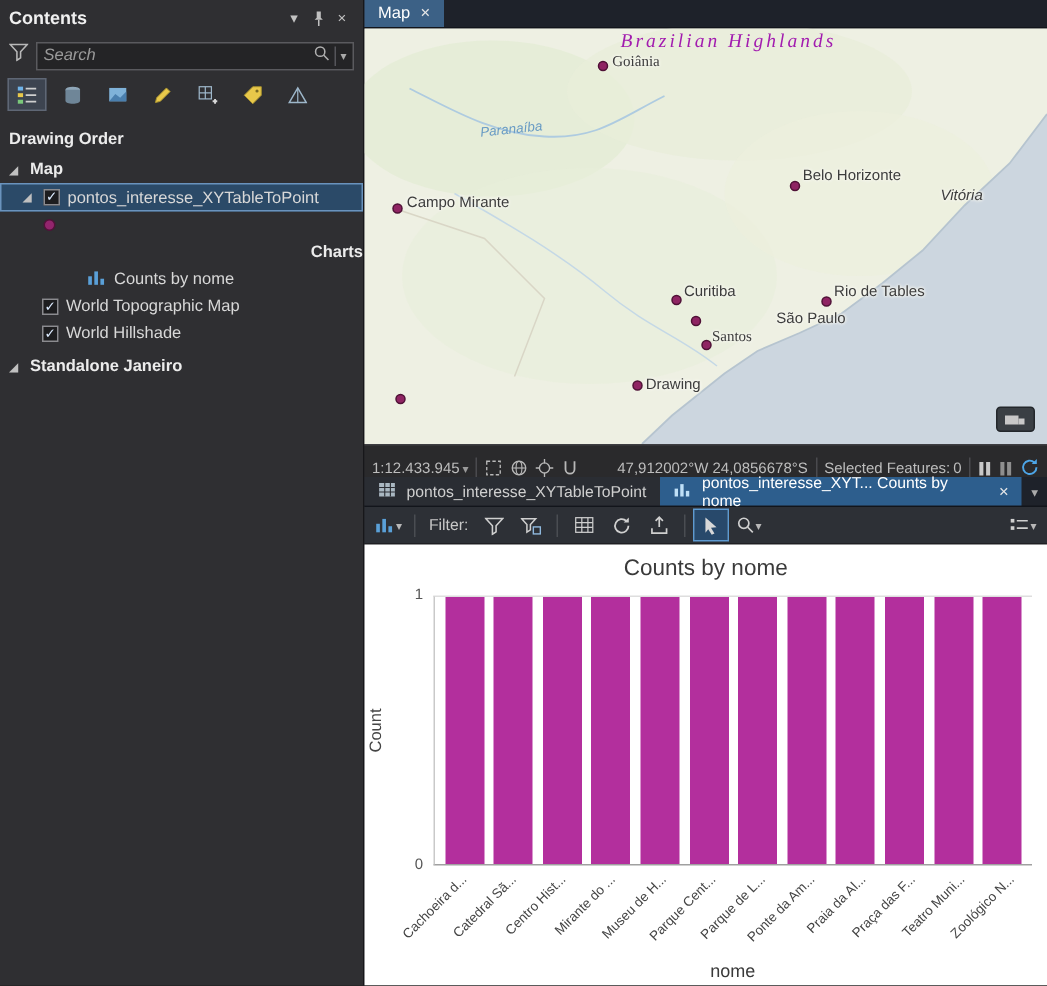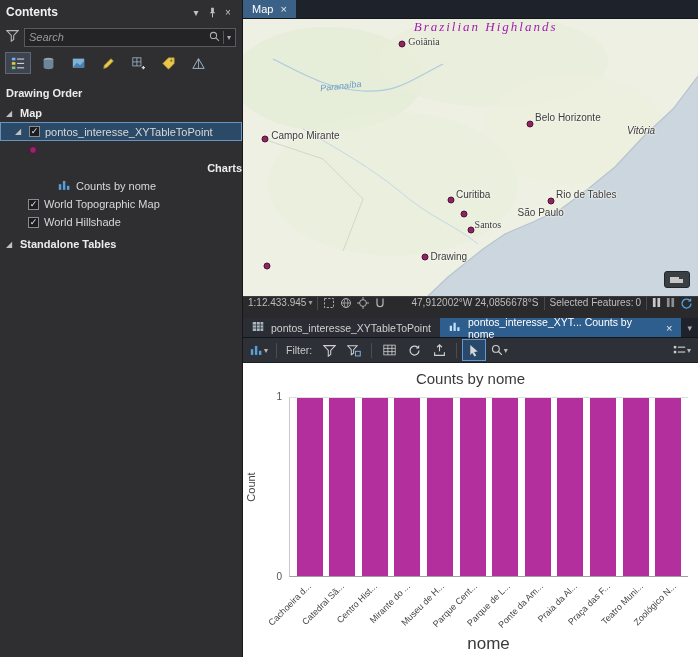--- a/index.html
+++ b/index.html
@@ -40,21 +40,21 @@
   .tabbar-end { margin-left:auto; display:flex; align-items:center; padding:0 6px; color:#aaa; font-size:9px; }
 
   .map-view { height:277px; position:relative; overflow:hidden; background:#eef0e3; }
   .map-view svg.bg { position:absolute; inset:0; width:100%; height:100%; }
   .map-label { position:absolute; font-size:10px; color:#3c3c3c; white-space:nowrap; text-shadow:0 0 2px #f6f6ef,0 0 2px #f6f6ef,0 0 3px #f6f6ef; }
   .map-dot { position:absolute; width:7px; height:7px; border-radius:50%; background:#8f2463; border:1px solid #4f1136; transform:translate(-50%,-50%); }
   .region-label { position:absolute; left:47%; top:0px; transform:translateX(-30%); font-family:"Liberation Serif", serif; font-style:italic; font-size:13px; letter-spacing:2px; color:#a21caf; white-space:nowrap; }
   .river-label { position:absolute; left:17%; top:22.5%; transform:rotate(-6deg); font-style:italic; font-size:9px; color:#6a9cc4; white-space:nowrap; }
   .navigator { position:absolute; right:8px; bottom:8px; width:26px; height:17px; background:#3a3f44; border:1px solid #23272b; border-radius:3px; display:flex; align-items:center; justify-content:center; }
 
-  .map-status { height:22px; background:#2a2a2c; border-top:1px solid #3e3e42; display:flex; align-items:flex-start; font-size:10px; color:#bdbdbd; gap:5px; padding:0 5px; }
+  .map-status { height:22px; background:#2a2a2c; border-top:1px solid #3e3e42; display:flex; align-items:flex-end; font-size:10px; color:#bdbdbd; gap:5px; padding:0 5px; }
   .ms-sep { width:1px; height:13px; background:#4a4a4e; }
   .ms-btn { display:flex; align-items:center; gap:2px; }
   .ms-spacer { flex:1; }
 
   .chart-tabbar { height:20px; background:#1e222a; display:flex; align-items:stretch; border-bottom:1px solid #12151b; }
   .chart-tabbar .vtab { font-size:10.5px; }
   .chart-tabbar .vtab.active { background:#2d5e8d; }
 
   .chart-toolbar { height:25px; background:#2d3036; border-bottom:1px solid #1f1f23; display:flex; align-items:center; gap:3px; padding:0 5px; }
   .tb-btn { min-width:22px; height:20px; display:flex; align-items:center; justify-content:center; gap:1px; }
@@ -67,21 +67,21 @@
   .chart-area { flex:1; background:#ffffff; position:relative; }
   .chart-title { position:absolute; top:7px; left:0; right:0; text-align:center; font-size:15px; color:#3a3a3a; }
   .chart-ylab-wrap { position:absolute; left:0; width:16px; top:34px; height:180px; display:flex; align-items:center; justify-content:center; }
   .chart-ylab-wrap span { transform:rotate(-90deg); white-space:nowrap; font-size:11px; color:#444; }
   .chart-yaxis { position:absolute; left:24px; width:18px; top:34px; height:180px; }
   .chart-yaxis .ytick { position:absolute; right:3px; font-size:10px; color:#555; }
   .chart-plot { position:absolute; left:46px; right:10px; top:34px; height:180px; border-left:1px solid #c9c9c9; border-bottom:1px solid #a0a0a0; border-top:1px solid #dedede; display:flex; align-items:flex-end; justify-content:space-evenly; }
   .bar { width:26px; }
   .chart-xlabels { position:absolute; left:46px; right:10px; top:216px; height:64px; }
   .xlabel { position:absolute; top:2px; width:95px; text-align:right; transform-origin:100% 0; transform:rotate(-45deg); font-size:9px; color:#444; white-space:nowrap; }
-  .chart-xlab { position:absolute; bottom:3px; left:46px; right:10px; text-align:center; font-size:17px; color:#3a3a3a; }
+  .chart-xlab { position:absolute; bottom:3px; left:46px; right:10px; text-align:center; font-size:12px; color:#3a3a3a; }
 </style>
 </head>
 <body>
 
 <div class="app">
 
   <aside class="contents">
     <div class="panel-header">
       <span class="panel-title">Contents</span>
       <span class="hicon">▾</span>
@@ -187,21 +187,21 @@
       <div class="trow ind3">
         <span class="cb">✓</span>
         <span>World Topographic Map</span>
       </div>
       <div class="trow ind3">
         <span class="cb">✓</span>
         <span>World Hillshade</span>
       </div>
       <div class="trow" style="margin-top:4px">
         <span class="tri">◢</span>
-        <span class="bold">Standalone Tables</span>
+        <span class="bold">Standalone Janeiro</span>
       </div>
     </div>
   </aside>
 
   <div class="right">
 
     <div class="map-tabbar">
       <div class="vtab active">
         <span>Map</span>
         <span class="x">×</span>

